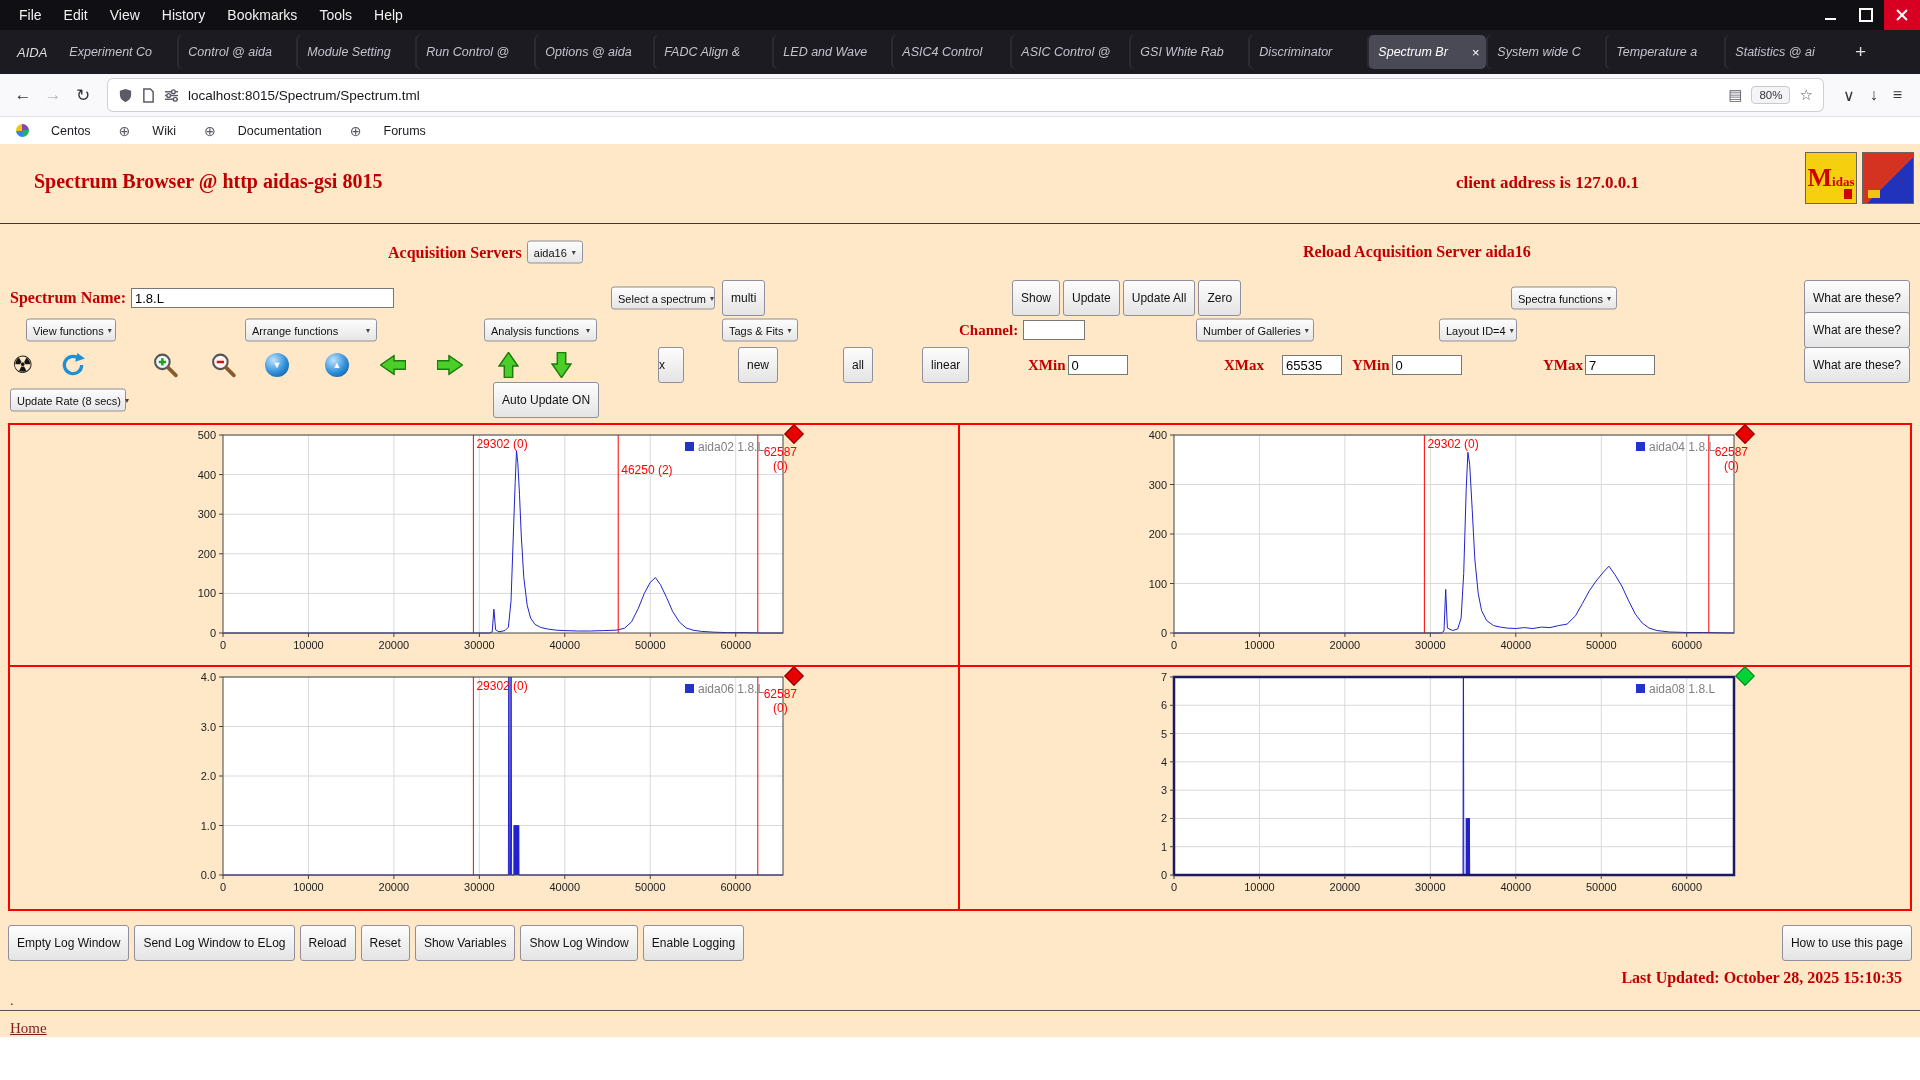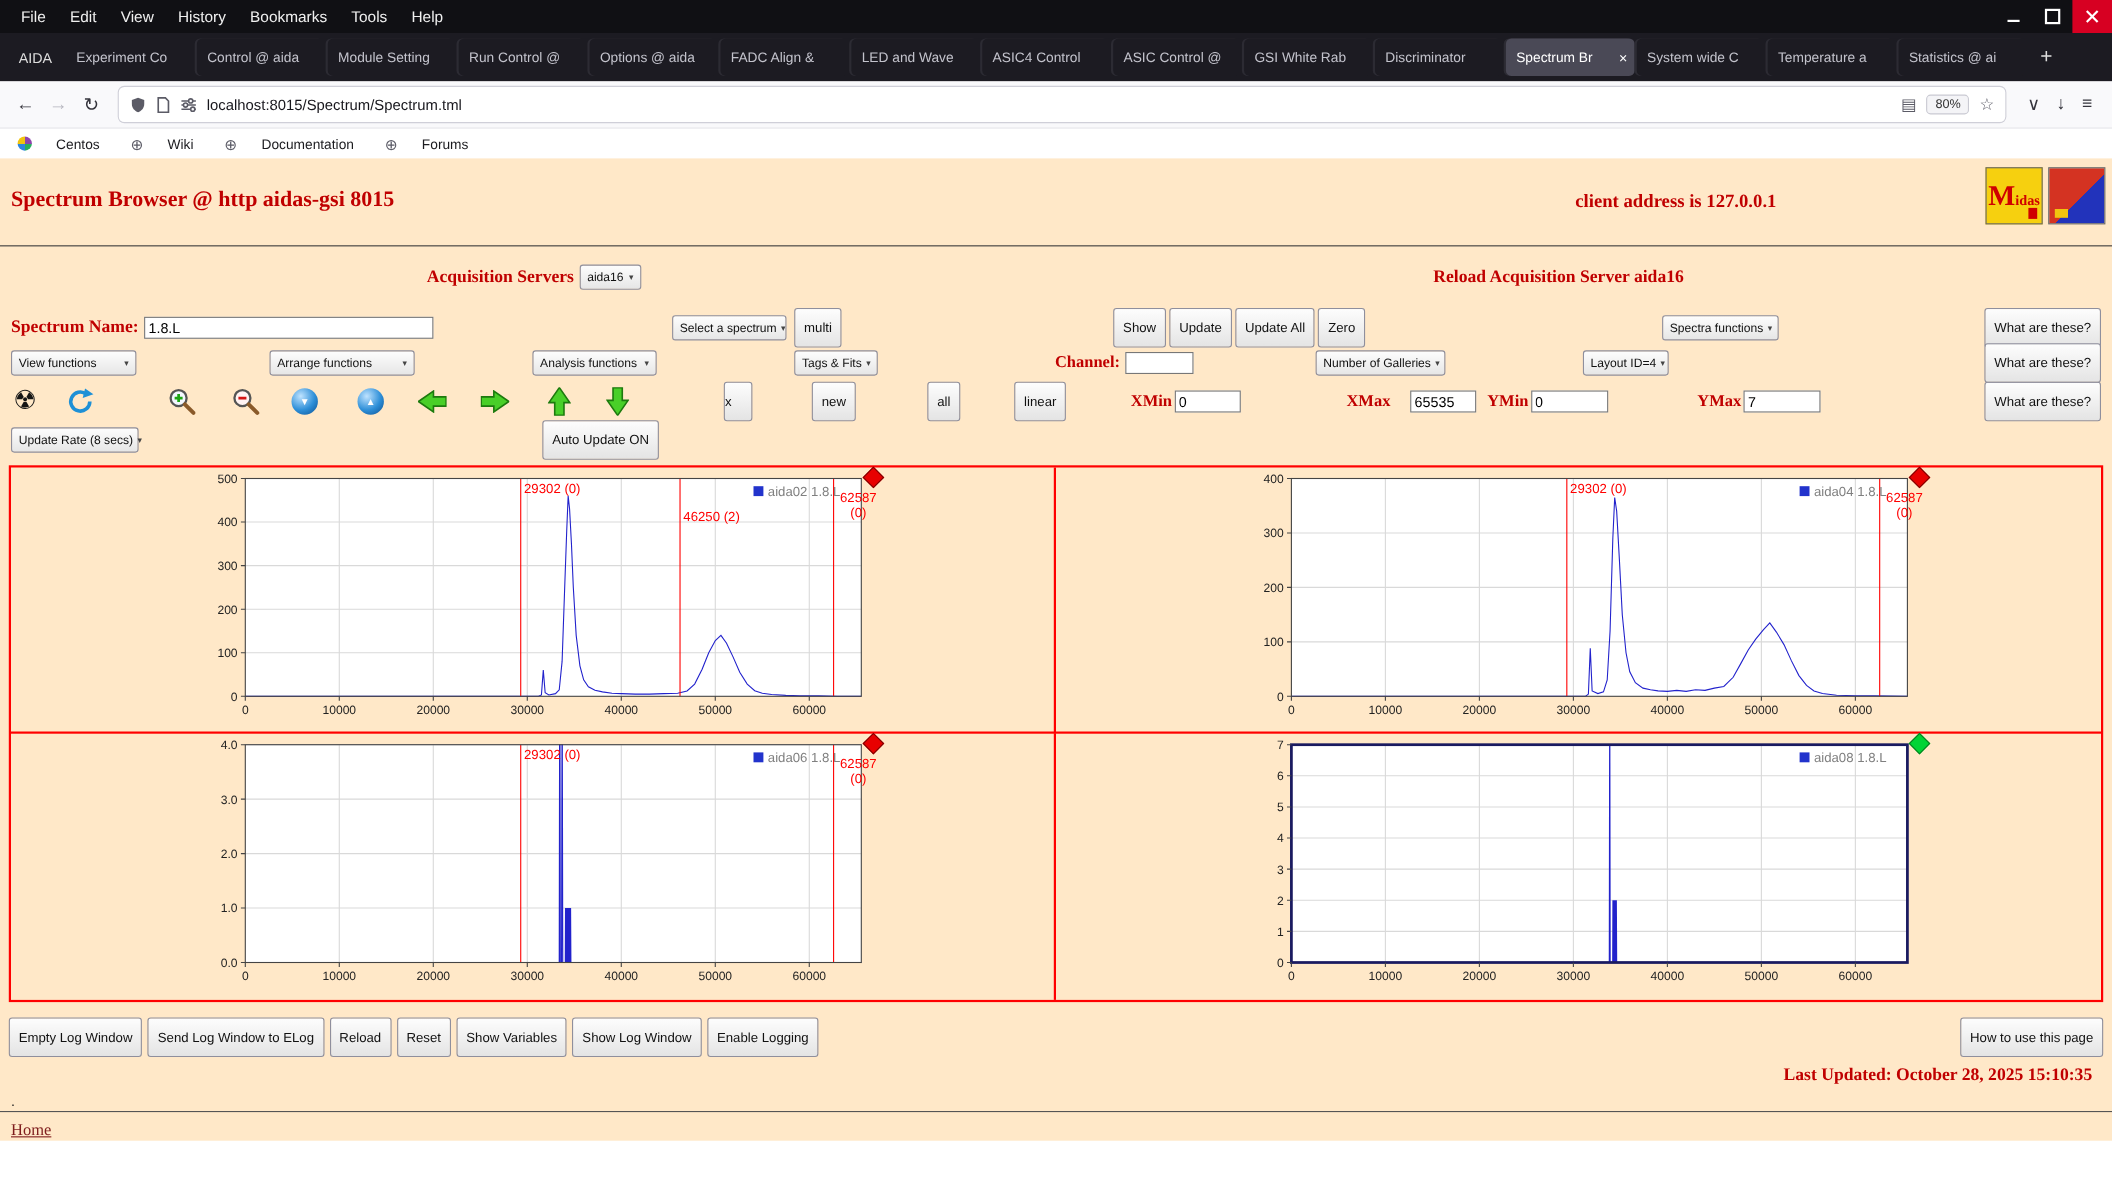--- a/index.html
+++ b/index.html
@@ -12,21 +12,21 @@
   .menu-item { padding:0 11px; }
   .win-controls { margin-left:auto; display:flex; height:100%; }
   .wc { width:36px; display:flex; align-items:center; justify-content:center; position:relative; }
   .wc-min::before { content:""; width:11px; height:2px; background:#fff; margin-top:8px; }
   .wc-max::before { content:""; width:10px; height:10px; border:2px solid #fff; }
   .wc-close { background:#d70022; }
   .wc-close::before, .wc-close::after { content:""; position:absolute; width:14px; height:2px; background:#fff; }
   .wc-close::before { transform:rotate(45deg); }
   .wc-close::after { transform:rotate(-45deg); }
 
-  .tabbar { height:44px; background:#1c1b22; display:flex; align-items:center; padding:0 4px; }
+  .tabbar { height:44px; background:#1c1b22; display:flex; align-items:center; padding:0 4px;font-style:italic; }
   .app-label { color:#ddd; font-size:13px; padding:0 13px; }
   .tabs { display:flex; height:34px; }
   .tab { flex:0 0 117px; display:flex; align-items:center; border-radius:5px; color:#c3c3cc; font-size:12.5px; padding:0 9px; white-space:nowrap; overflow:hidden; position:relative; margin-right:2px; }
   .tab + .tab { box-shadow:-2px 0 0 -0px #2c2b33; }
   .tab.active { background:#4a4956; color:#fff; padding-right:22px; }
   .tclose { position:absolute; right:7px; font-size:13px; display:none; }
   .tab.active .tclose { display:block; }
   .newtab { width:30px; height:30px; display:flex; align-items:center; justify-content:center; color:#ddd; font-size:19px; border-radius:4px; }
 
   .navbar { height:43px; background:#f9f9fb; display:flex; align-items:center; padding:0 8px; border-bottom:1px solid #e1e1e6; }
@@ -38,21 +38,21 @@
   .urlicon { color:#5b5b66; display:flex; align-items:center; font-size:15px; }
   .nav-right { display:flex; gap:15px; align-items:center; padding:0 10px; color:#35343c; font-size:16px; }
 
   .bookmarks { height:27px; background:#fff; display:flex; align-items:center; font-size:12.5px; color:#1b1b1f; gap:28px; padding-left:16px; }
   .bm { display:flex; align-items:center; gap:22px; }
   .globe { color:#5b5b66; font-size:14px; }
   .centos-icon { width:13px; height:13px; border-radius:50%; background:conic-gradient(#8e44ad 0 90deg,#27ae60 0 180deg,#2e86de 0 270deg,#f1c40f 0); }
 
   
   .page { background:#ffe8c8; min-height:876px; position:relative; }
-  .pheader { position:relative; height:79px; }
+  .pheader { position:relative; height:79px;margin-left:24px; }
   .ptitle { position:absolute; left:10px; top:26px; font:bold 20px "Liberation Serif",serif; color:#c00000; }
   .pclient { position:absolute; left:1432px; top:29px; font:bold 17px "Liberation Serif",serif; color:#c00000; }
   .logos { position:absolute; right:6px; top:8px; display:flex; gap:5px; }
   .logo { width:52px; height:52px; border:1px solid #666; }
   .logo.midas { background:#f6d00f; display:flex; align-items:center; justify-content:center; position:relative; }
   .midas-text { font:bold 13px "Liberation Serif",serif; color:#cf0000; }
   .midas-text::first-letter { font-size:26px; }
   .logo.midas::after { content:""; position:absolute; right:4px; bottom:4px; width:8px; height:10px; background:#cf0000; }
   .logo.exp { background:linear-gradient(135deg,#d43322 0 55%,#2233bb 55%); position:relative; }
   .logo.exp::after { content:""; position:absolute; left:5px; bottom:5px; width:12px; height:8px; background:#f1c40f; }
@@ -301,21 +301,21 @@
         <button class="btn">Zero</button>
       </span>
     <span class="abs sel" style="left:1511px;width:106px">
       <span>Spectra functions</span>
       <span class="caret">▾</span>
     </span>
     <button class="abs btn" style="right:10px">What are these?</button>
   </div>
 
   <div class="crow rowC">
-    <span class="abs sel" style="left:10px;width:114px">
+    <span class="abs sel" style="left:26px;width:90px">
       <span>View functions</span>
       <span class="caret">▾</span>
     </span>
     <span class="abs sel" style="left:245px;width:132px">
       <span>Arrange functions</span>
       <span class="caret">▾</span>
     </span>
     <span class="abs sel" style="left:484px;width:113px">
       <span>Analysis functions</span>
       <span class="caret">▾</span>

